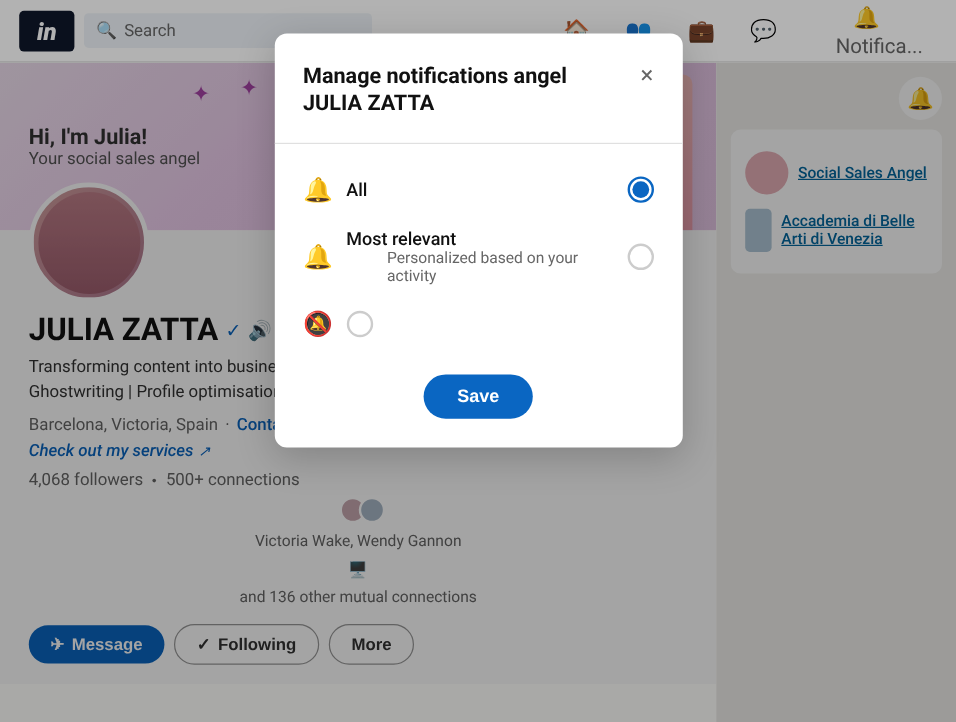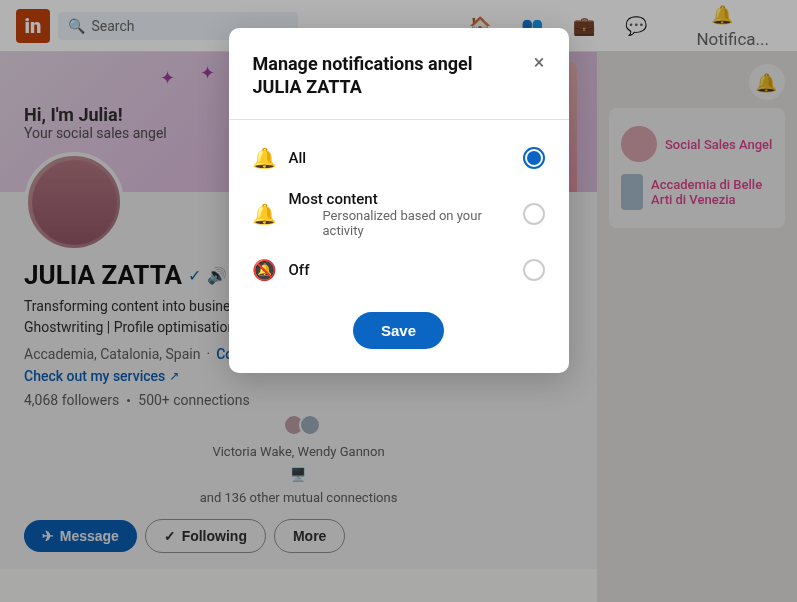--- a/index.html
+++ b/index.html
@@ -18,30 +18,31 @@
       height: 52px;
       display: flex;
       align-items: center;
       padding: 0 16px;
       gap: 8px;
       border-bottom: 1px solid #e0e0e0;
       position: relative;
       z-index: 1;
     }
     .linkedin-logo {
-      width: 34px;
+      width: 46px;
       height: 34px;
-      background: #c2410c;
+      background: #0f172a;
       border-radius: 4px;
       display: flex;
       align-items: center;
       justify-content: center;
       color: white;
       font-weight: 900;
       font-size: 20px;
+      font-style: italic;
       flex-shrink: 0;
     }
     .search-bar {
       display: flex;
       align-items: center;
       background: #eef3f8;
       border-radius: 4px;
       padding: 6px 10px;
       gap: 6px;
       width: 240px;
@@ -240,20 +241,21 @@
 
     .services-link {
       display: flex;
       align-items: center;
       gap: 4px;
       margin-top: 6px;
       color: #0a66c2;
       font-size: 14px;
       font-weight: 500;
       cursor: pointer;
+      font-style: italic;
     }
     .ext-icon {
       font-size: 12px;
     }
 
     .stats-row {
       display: flex;
       align-items: center;
       gap: 8px;
       margin-top: 8px;
@@ -376,21 +378,22 @@
       border-radius: 50%;
       background: #e8b0b8;
     }
     .sidebar-avatar-2 {
       background: #b0c8d8;
       border-radius: 4px;
     }
     .sidebar-name {
       font-size: 13px;
       font-weight: 500;
-      color: #ec4899;
+      color: #0369a1;
+      text-decoration: underline;
     }
 
     
     .modal-overlay {
       position: absolute;
       top: 0;
       left: 0;
       width: 797px;
       height: 602px;
       background: rgba(0,0,0,0.3);
@@ -550,21 +553,21 @@
         <span class="verified-badge">✓</span>
         <span class="audio-icon">🔊</span>
         <span class="pronouns">(She/Her)</span>
         <span class="connection-dot"></span>
         <span class="connection-badge">2nd</span>
       </div>
 
       <div class="headline">Transforming content into business conversations | LinkedIn B2B copywriting | Ghostwriting | Profile optimisation | DM me to book a discovery call 🤠</div>
 
       <div class="location-row">
-        <span>Accademia, Catalonia, Spain</span>
+        <span>Barcelona, Victoria, Spain</span>
         <span>·</span>
         <span class="contact-link">Contact info</span>
       </div>
 
       <div class="services-link">
         <span>Check out my services</span>
         <span class="ext-icon">↗</span>
       </div>
 
       <div class="stats-row">
@@ -634,31 +637,28 @@
         <div class="option-label">All</div>
       </div>
       <div class="radio-outer selected">
         <div class="radio-inner"></div>
       </div>
     </div>
 
     <div class="modal-option">
       <span class="option-icon">🔔</span>
       <div class="option-text-block">
-        <div class="option-label">Most content</div>
+        <div class="option-label">Most relevant</div>
         <div class="option-sublabel">Personalized based on your activity</div>
       </div>
       <div class="radio-outer"></div>
     </div>
 
     <div class="modal-option">
       <span class="option-icon">🔕</span>
-      <div class="option-text-block">
-        <div class="option-label">Off</div>
-      </div>
       <div class="radio-outer"></div>
     </div>
 
     <div class="modal-footer">
       <button class="save-btn">Save</button>
     </div>
   </div>
 </div>
 
 </body></html>

